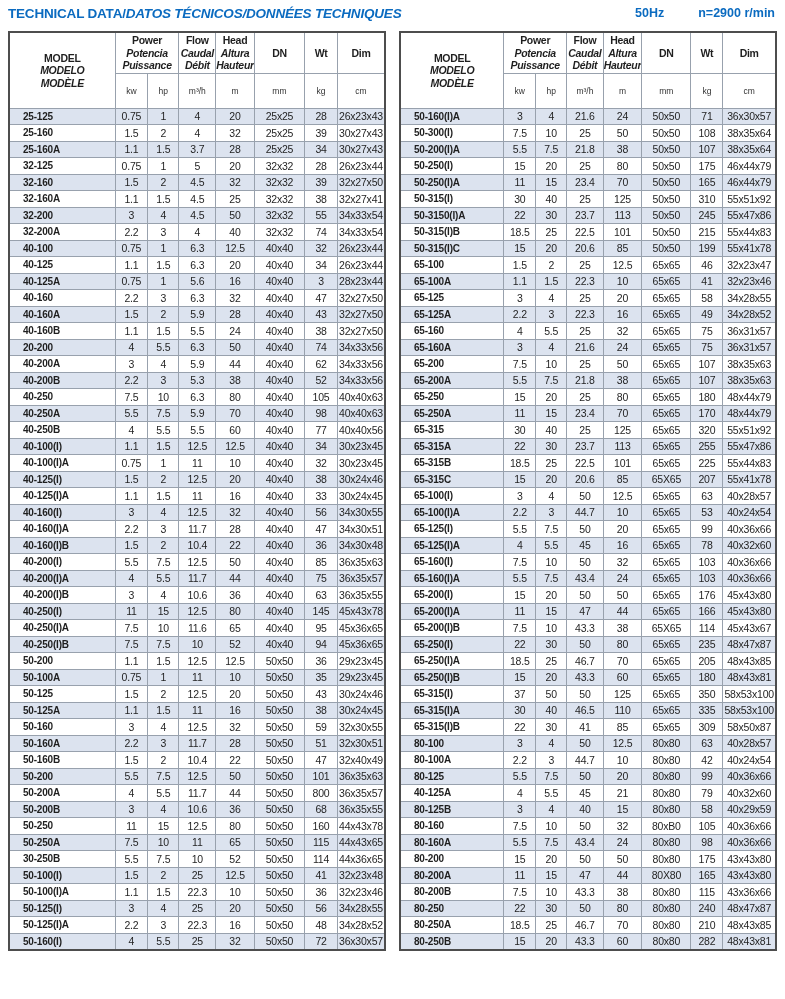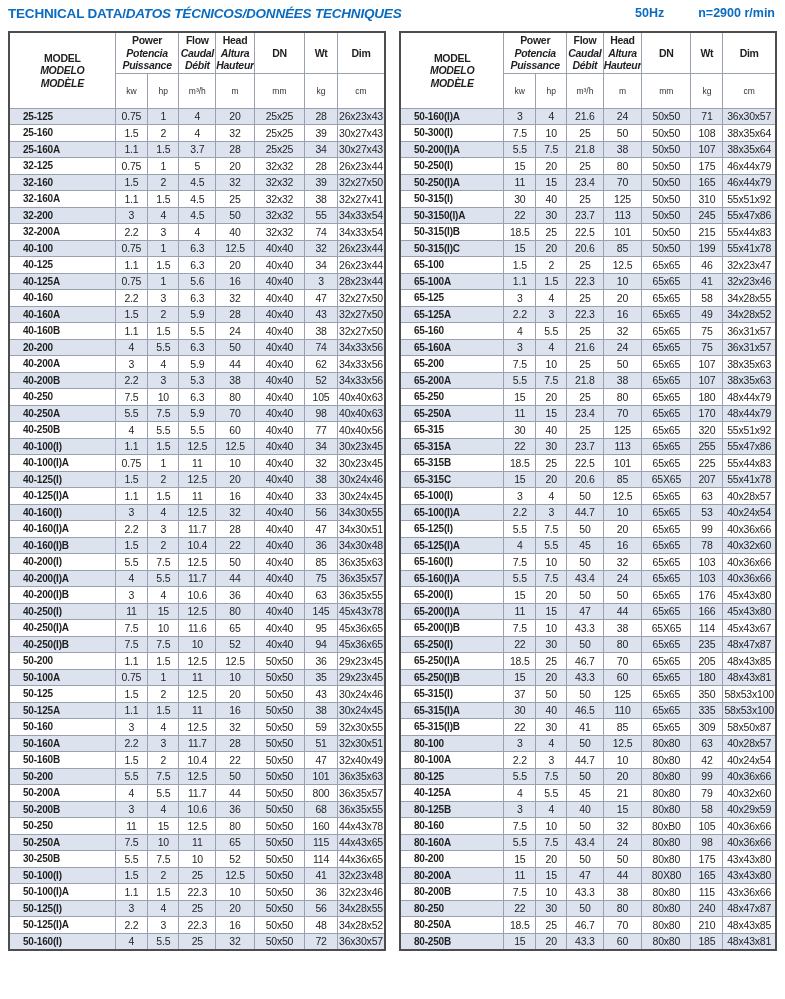--- a/index.html
+++ b/index.html
@@ -1180,20 +1180,20 @@
             <td>210</td>
             <td>48x43x85</td>
           </tr>
           <tr>
             <td class="model">80-250B</td>
             <td>15</td>
             <td>20</td>
             <td>43.3</td>
             <td>60</td>
             <td>80x80</td>
-            <td>185</td>
+            <td>282</td>
             <td>48x43x81</td>
           </tr>
         </tbody>
     </table>
   </div>
 
 </div>
 
 </body></html>

